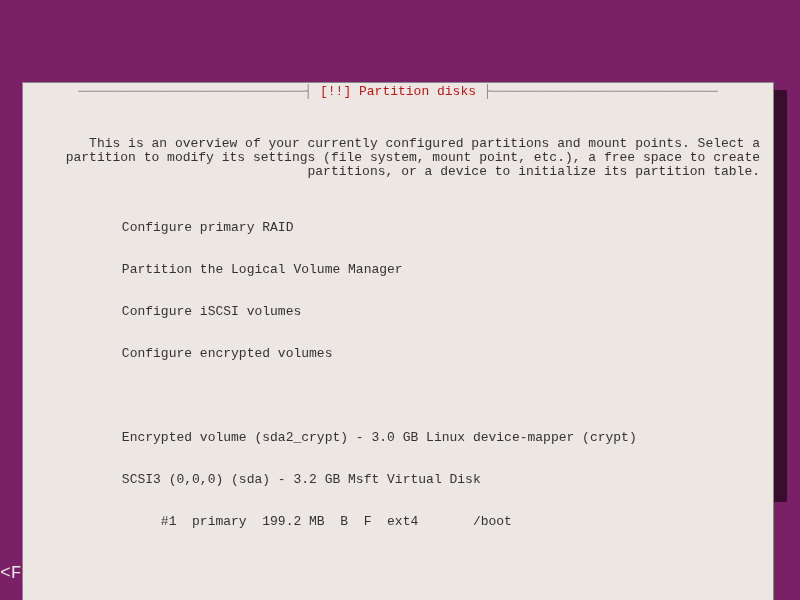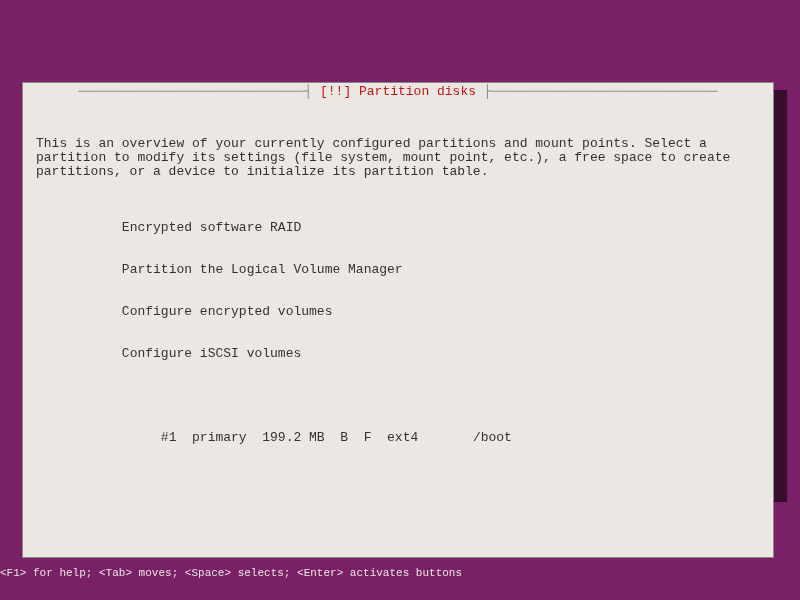--- a/index.html
+++ b/index.html
@@ -39,48 +39,51 @@
       color: #c21515;
     }
     .content {
       padding: 10px 13px 14px 13px;
       color: #333;
       white-space: pre-wrap;
     }
     .para {
       white-space: pre-wrap;
       margin-bottom: 14px;
+      text-align: right;
     }
     .menu-line {
       white-space: pre;
       cursor: pointer;
     }
     .footer {
       position: absolute;
       bottom: 20px;
       left: 0;
       color: #ece7e3;
       white-space: pre;
-      font-size: 11px;
+      font-size: 18px;
     }
   </style>
 </head>
 <body>
 
 <div class="shadow"></div>
 
 <div class="dialog">
   <div class="title-row">─────────────────────────────┤ <span class="title-red">[!!] Partition disks</span> ├─────────────────────────────</div>
   <div class="content">
     <div class="para">This is an overview of your currently configured partitions and mount points. Select a partition to modify its settings (file system, mount point, etc.), a free space to create partitions, or a device to initialize its partition table.</div>
-    <div class="menu-line">           <span>Encrypted software RAID</span></div>
+    <div class="menu-line">           <span>Configure primary RAID</span></div>
     <div class="menu-line">           <span>Partition the Logical Volume Manager</span></div>
+    <div class="menu-line">           <span>Configure iSCSI volumes</span></div>
     <div class="menu-line">           <span>Configure encrypted volumes</span></div>
-    <div class="menu-line">           <span>Configure iSCSI volumes</span></div>
     <div class="menu-line"> </div>
+    <div class="menu-line">           <span>Encrypted volume (sda2_crypt) - 3.0 GB Linux device-mapper (crypt)</span></div>
+    <div class="menu-line">           <span>SCSI3 (0,0,0) (sda) - 3.2 GB Msft Virtual Disk</span></div>
     <div class="menu-line">           <span>     #1  primary  199.2 MB  B  F  ext4       /boot</span></div>
     
     
     
     
     
   </div>
 </div>
 
 <div class="footer">&lt;F1&gt; for help; &lt;Tab&gt; moves; &lt;Space&gt; selects; &lt;Enter&gt; activates buttons</div>

